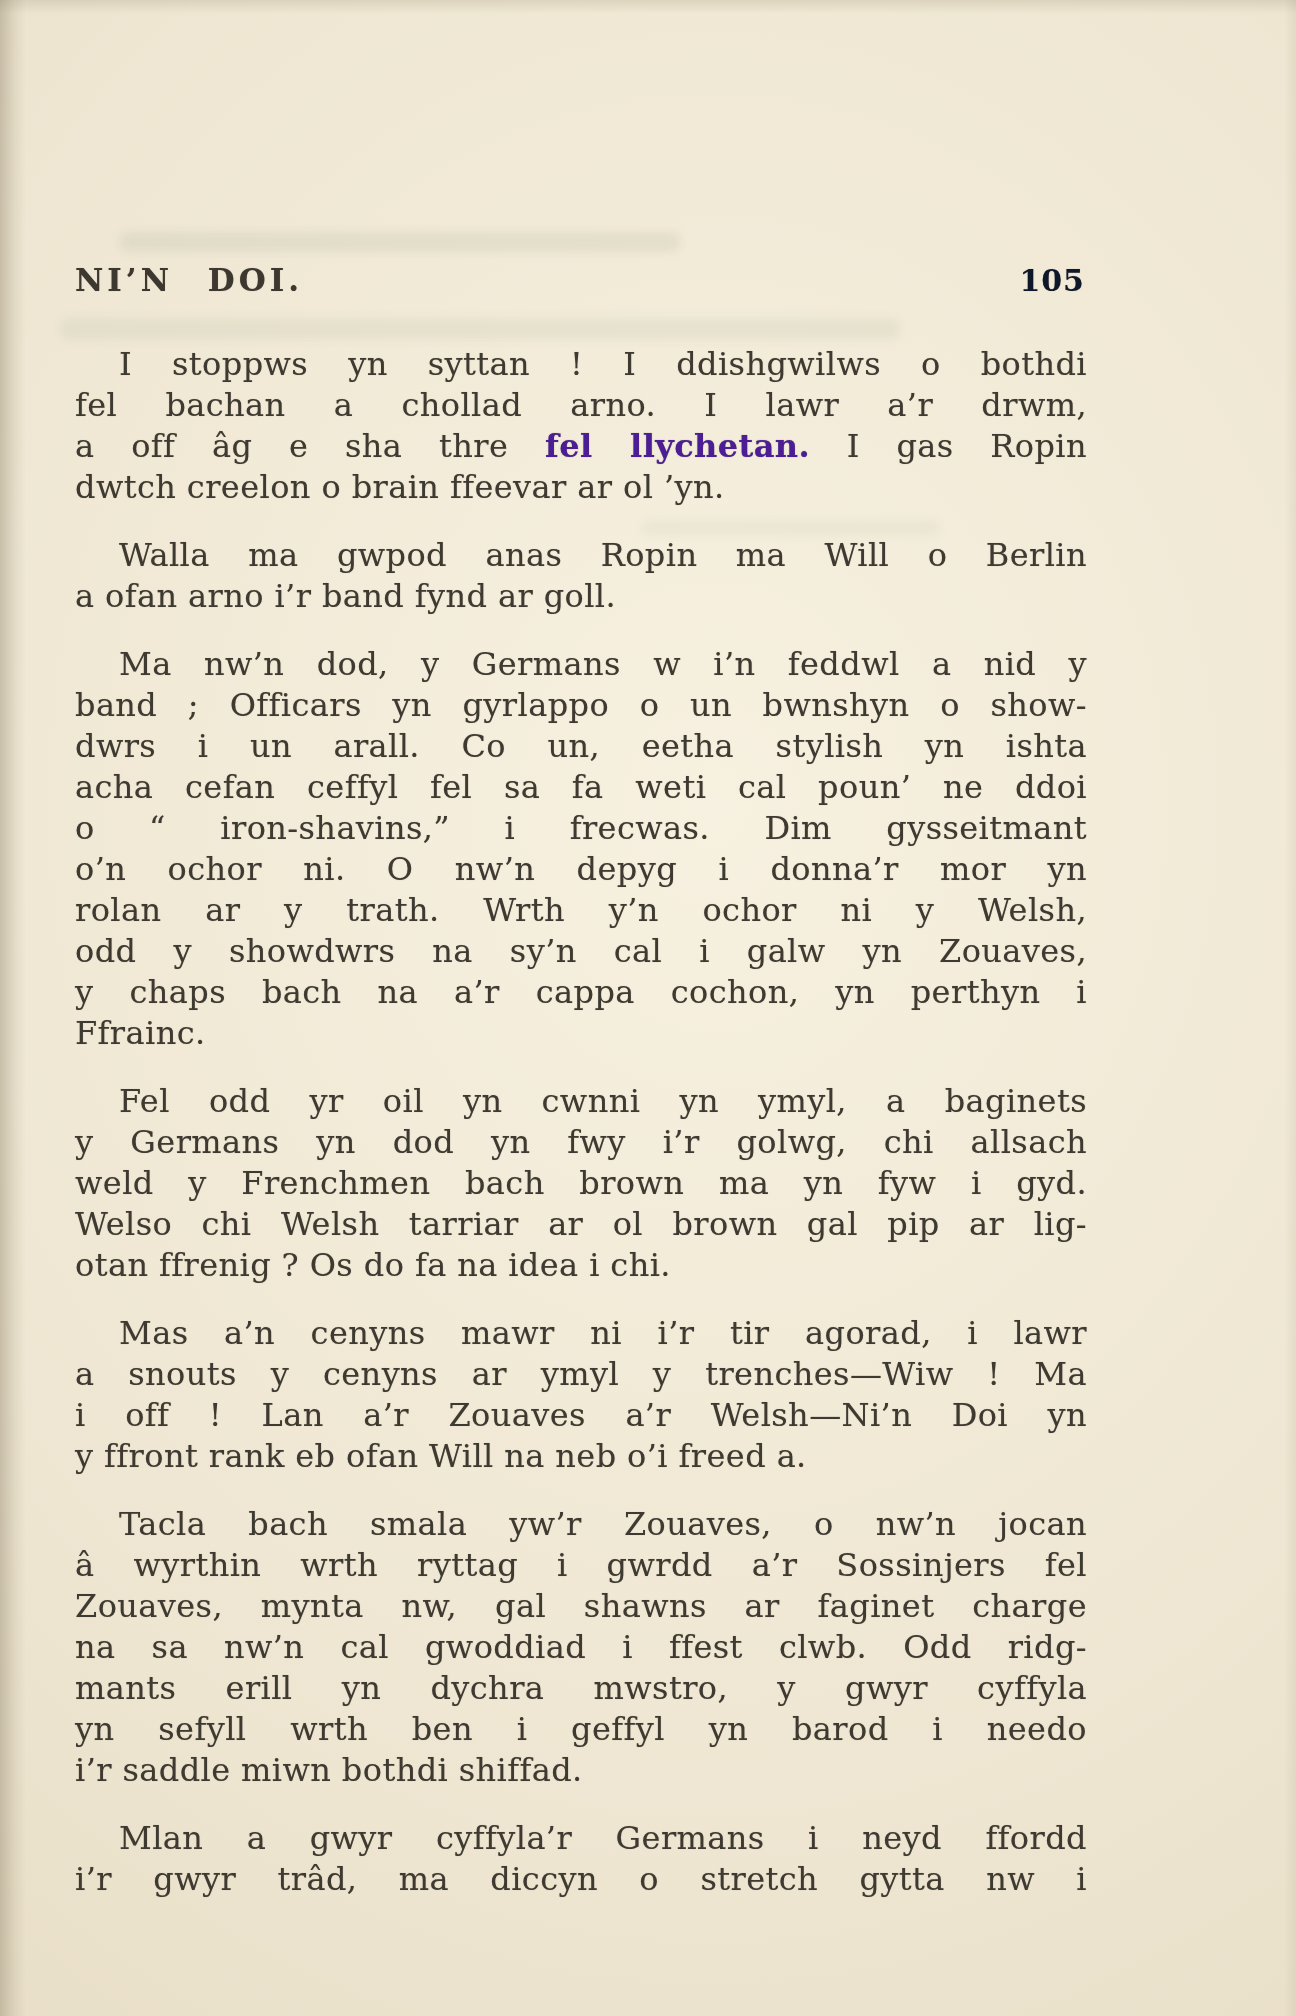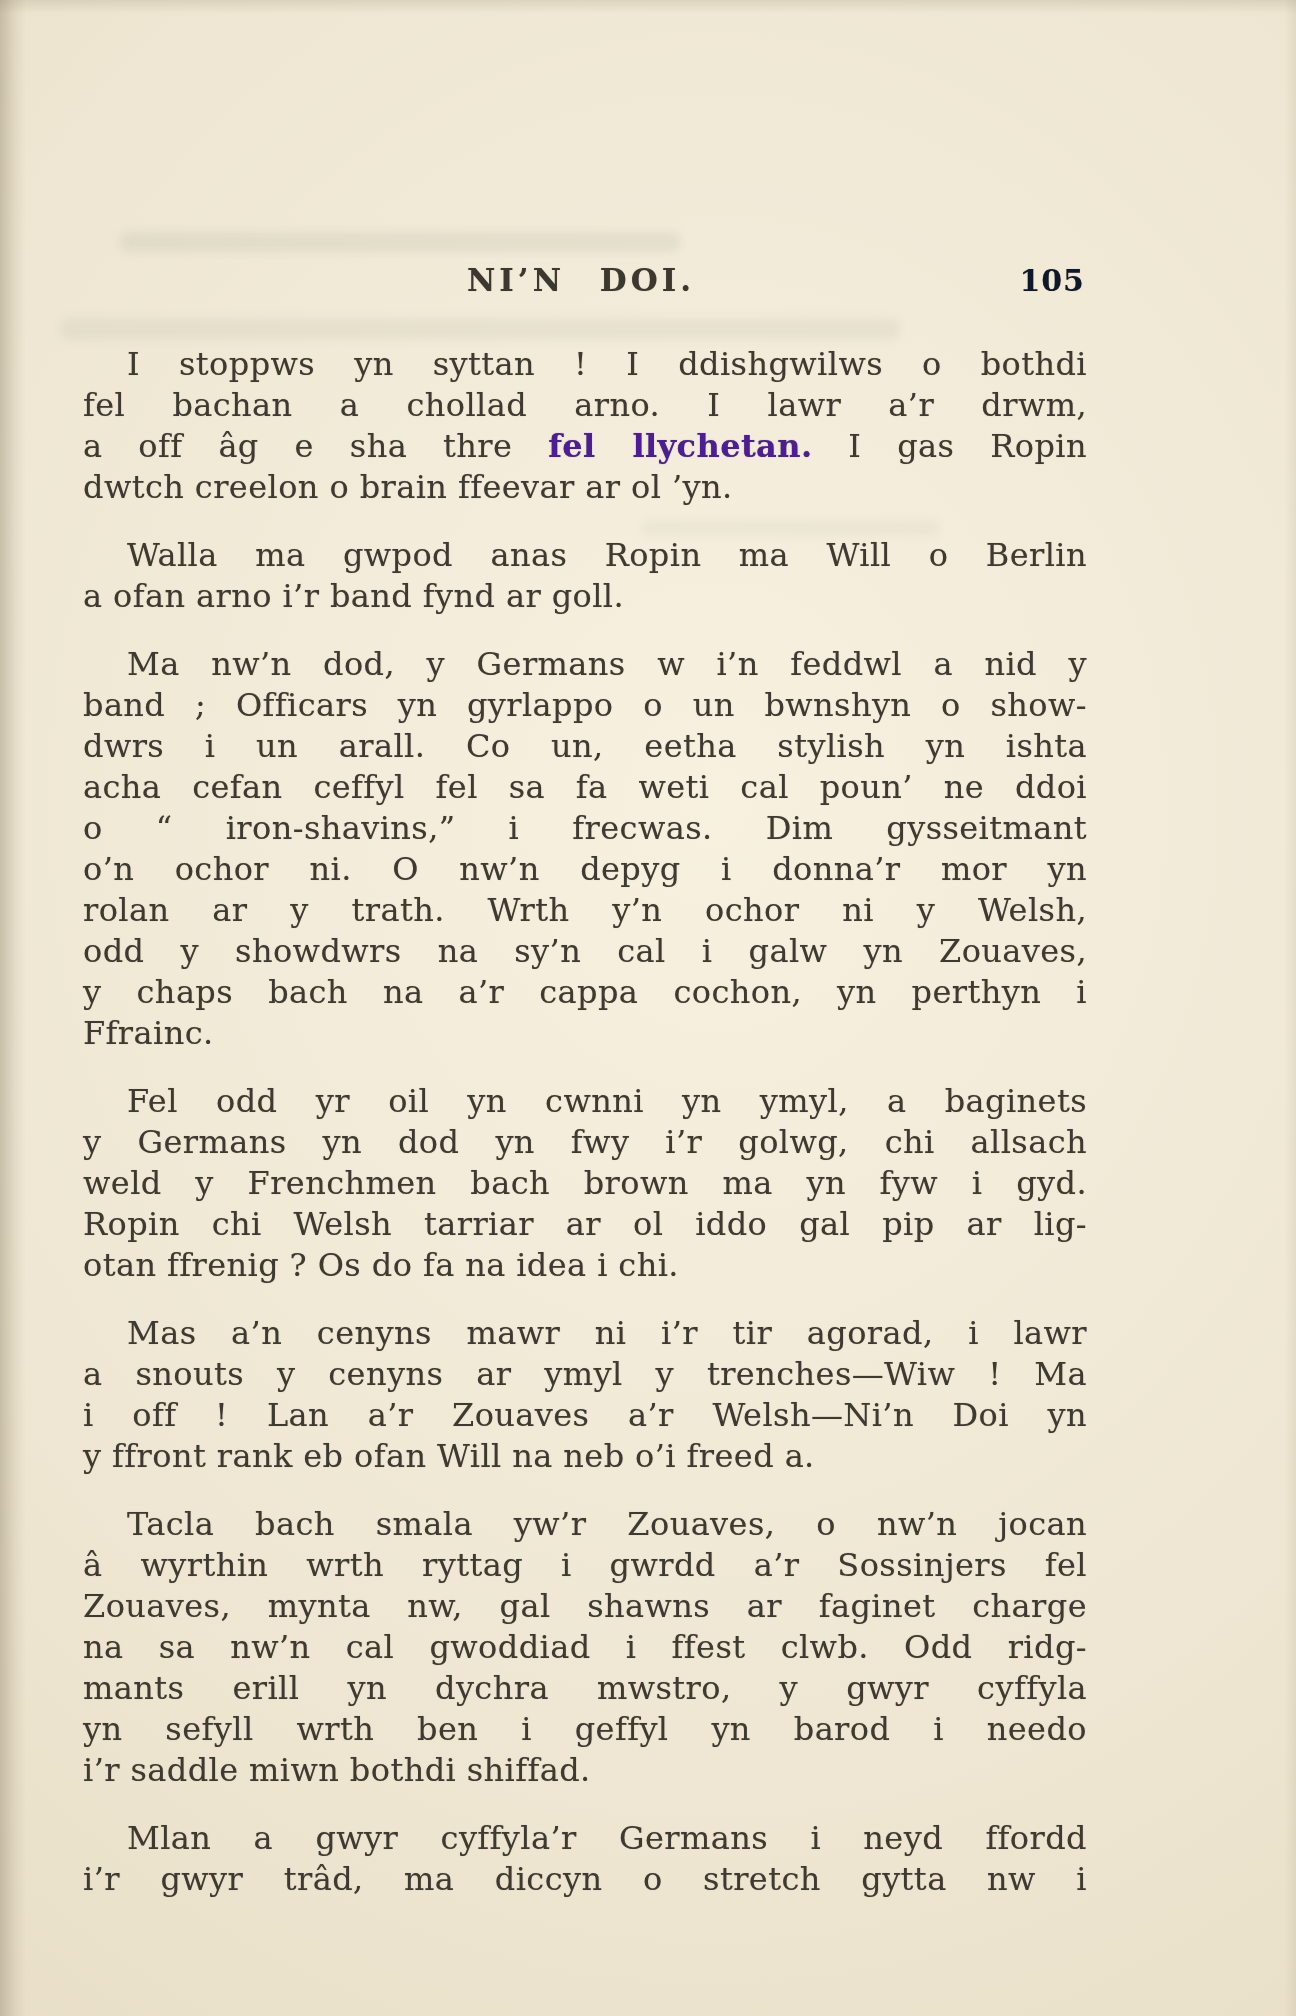--- a/index.html
+++ b/index.html
@@ -49,21 +49,20 @@
   .page-header {
     position: absolute;
     left: 75px;
     top: 262px;
     width: 1012px;
     height: 40px;
   }
   .page-title {
     position: absolute;
     left: 0; right: 0;
-    text-align: center;
     font-size: 31px;
     font-weight: 700;
     letter-spacing: 4px;
     word-spacing: 20px;
     color: #3c382f;
     text-shadow: 0 0 1px rgba(60,54,42,0.35);
   }
   .page-number {
     position: absolute;
     right: 2px;
@@ -79,21 +78,21 @@
     position: absolute;
     left: 75px;
     top: 344px;
     width: 1012px;
     color: #3e3a31;
     font-size: 32px;
     line-height: 41px;
     letter-spacing: 0.4px;
     text-shadow: 0 0 1px rgba(62,56,44,0.30);
   }
-  .paragraph { margin: 0 0 27px 8px; }
+  .paragraph { margin: 0 0 27px 0; }
   .paragraph:last-child { margin-bottom: 0; }
   .line {
     text-align: justify;
     text-align-last: justify;
     white-space: normal;
   }
   .line.first { padding-left: 44px; }
   .line.last { text-align-last: left; }
   .line .bold {
     font-weight: 700;
@@ -138,21 +137,21 @@
         <div class="line"><span>o’n ochor ni.  O nw’n depyg i donna’r mor yn</span></div>
         <div class="line"><span>rolan ar y trath.  Wrth y’n ochor ni y Welsh,</span></div>
         <div class="line"><span>odd y showdwrs na sy’n cal i galw yn Zouaves,</span></div>
         <div class="line"><span>y chaps bach na a’r cappa cochon, yn perthyn i</span></div>
         <div class="line last"><span>Ffrainc.</span></div>
       </div>
       <div class="paragraph">
         <div class="line first"><span>Fel odd yr oil yn cwnni yn ymyl, a baginets</span></div>
         <div class="line"><span>y Germans yn dod yn fwy i’r golwg, chi allsach</span></div>
         <div class="line"><span>weld y Frenchmen bach brown ma yn fyw i gyd.</span></div>
-        <div class="line"><span>Ropin chi Welsh tarriar ar ol iddo gal pip ar lig-</span></div>
+        <div class="line"><span>Welso chi Welsh tarriar ar ol brown gal pip ar lig-</span></div>
         <div class="line last"><span>otan ffrenig ?  Os do fa na idea i chi.</span></div>
       </div>
       <div class="paragraph">
         <div class="line first"><span>Mas a’n cenyns mawr ni i’r tir agorad, i lawr</span></div>
         <div class="line"><span>a snouts y cenyns ar ymyl y trenches—Wiw ! Ma</span></div>
         <div class="line"><span>i off !  Lan a’r Zouaves a’r Welsh—Ni’n Doi yn</span></div>
         <div class="line last"><span>y ffront rank eb ofan Will na neb o’i freed a.</span></div>
       </div>
       <div class="paragraph">
         <div class="line first"><span>Tacla bach smala yw’r Zouaves, o nw’n jocan</span></div>

